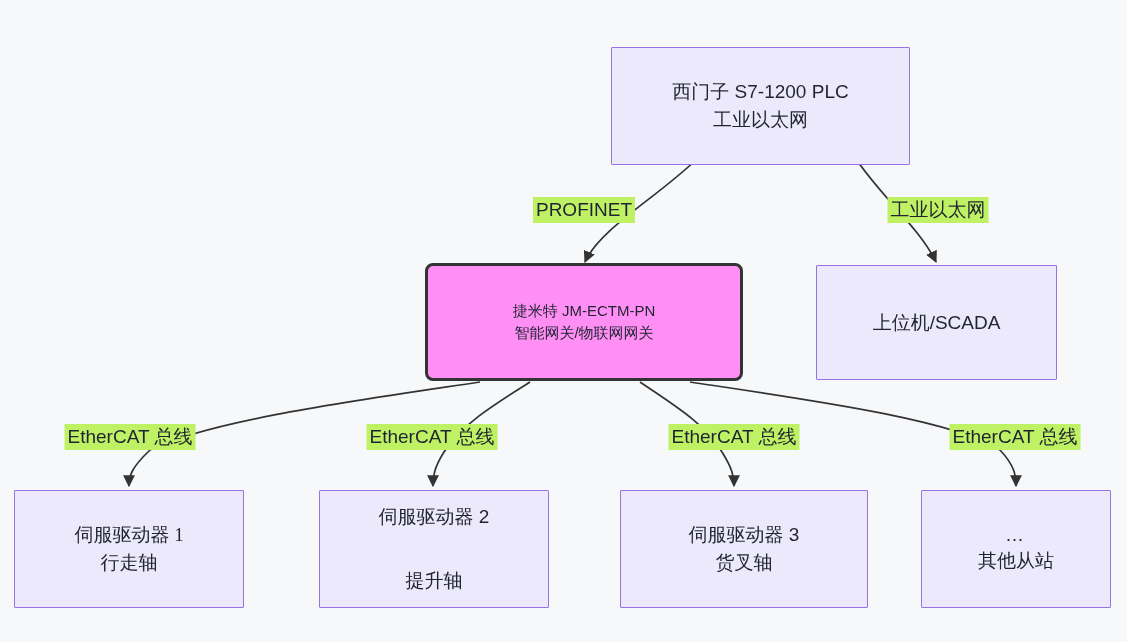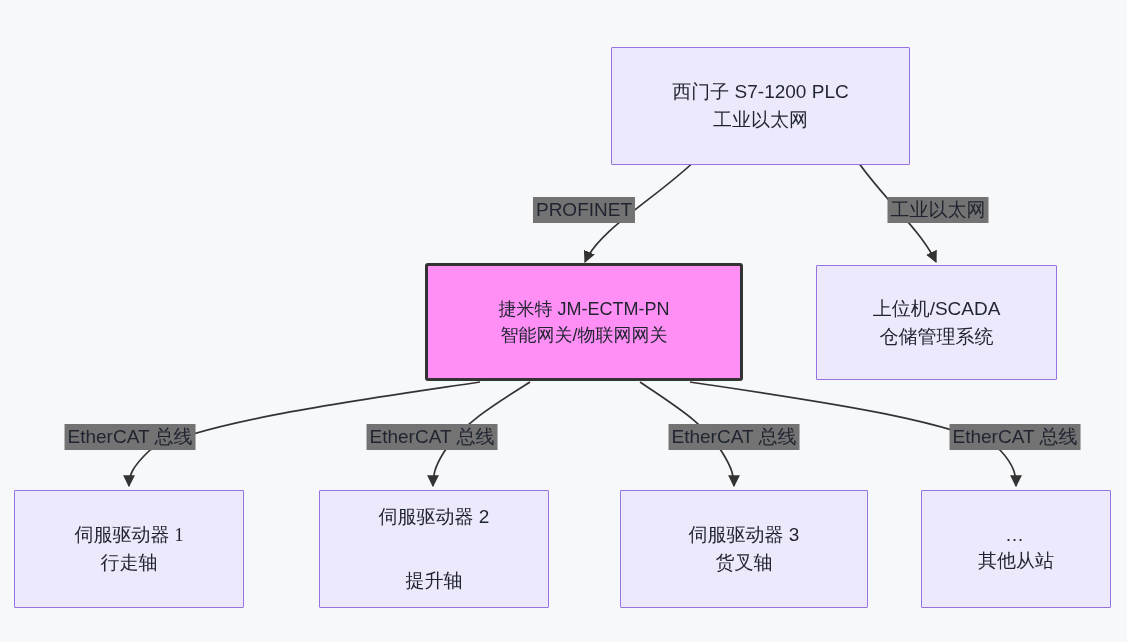--- a/index.html
+++ b/index.html
@@ -45,37 +45,37 @@
     background: #ece9fc;
     border-color: #9673e0;
     border-width: 1.6px;
     border-radius: 1px;
     font-size: 19px;
   }
   .node-highlight {
     background: #ff8ff5;
     border-color: #333333;
     border-width: 3px;
-    border-radius: 3px;
-    font-size: 18px;
+    border-radius: 8px;
+    font-size: 15px;
     z-index: 3;
   }
   .node-line {
     display: block;
     white-space: nowrap;
   }
   .node-line.dots {
     letter-spacing: 3px;
     font-size: 19px;
     line-height: 1.2;
   }
   .edge-label {
     position: absolute;
     z-index: 4;
-    background: #737373;
+    background: #bef264;
     color: #1f2430;
     font-size: 19px;
     line-height: 1.25;
     padding: 1px 3px;
     white-space: nowrap;
     transform: translateX(-50%);
     box-sizing: border-box;
   }
 </style>
 </head>
@@ -108,21 +108,20 @@
     <span class="node-line">工业以太网</span>
   </div>
 
   <div class="node node-highlight" style="left:425px; top:263px; width:318px; height:118px;">
     <span class="node-line">捷米特 JM-ECTM-PN</span>
     <span class="node-line">智能网关/物联网网关</span>
   </div>
 
   <div class="node node-normal" style="left:816px; top:265px; width:241px; height:115px;">
     <span class="node-line">上位机/SCADA</span>
-    <span class="node-line">仓储管理系统</span>
   </div>
 
   <div class="node node-normal" style="left:14px; top:490px; width:230px; height:118px;font-family:Liberation Serif, serif;">
     <span class="node-line">伺服驱动器 1</span>
     <span class="node-line">行走轴</span>
   </div>
 
   <div class="node node-normal" style="left:319px; top:490px; width:230px; height:118px;gap:36px;">
     <span class="node-line">伺服驱动器 2</span>
     <span class="node-line">提升轴</span>

